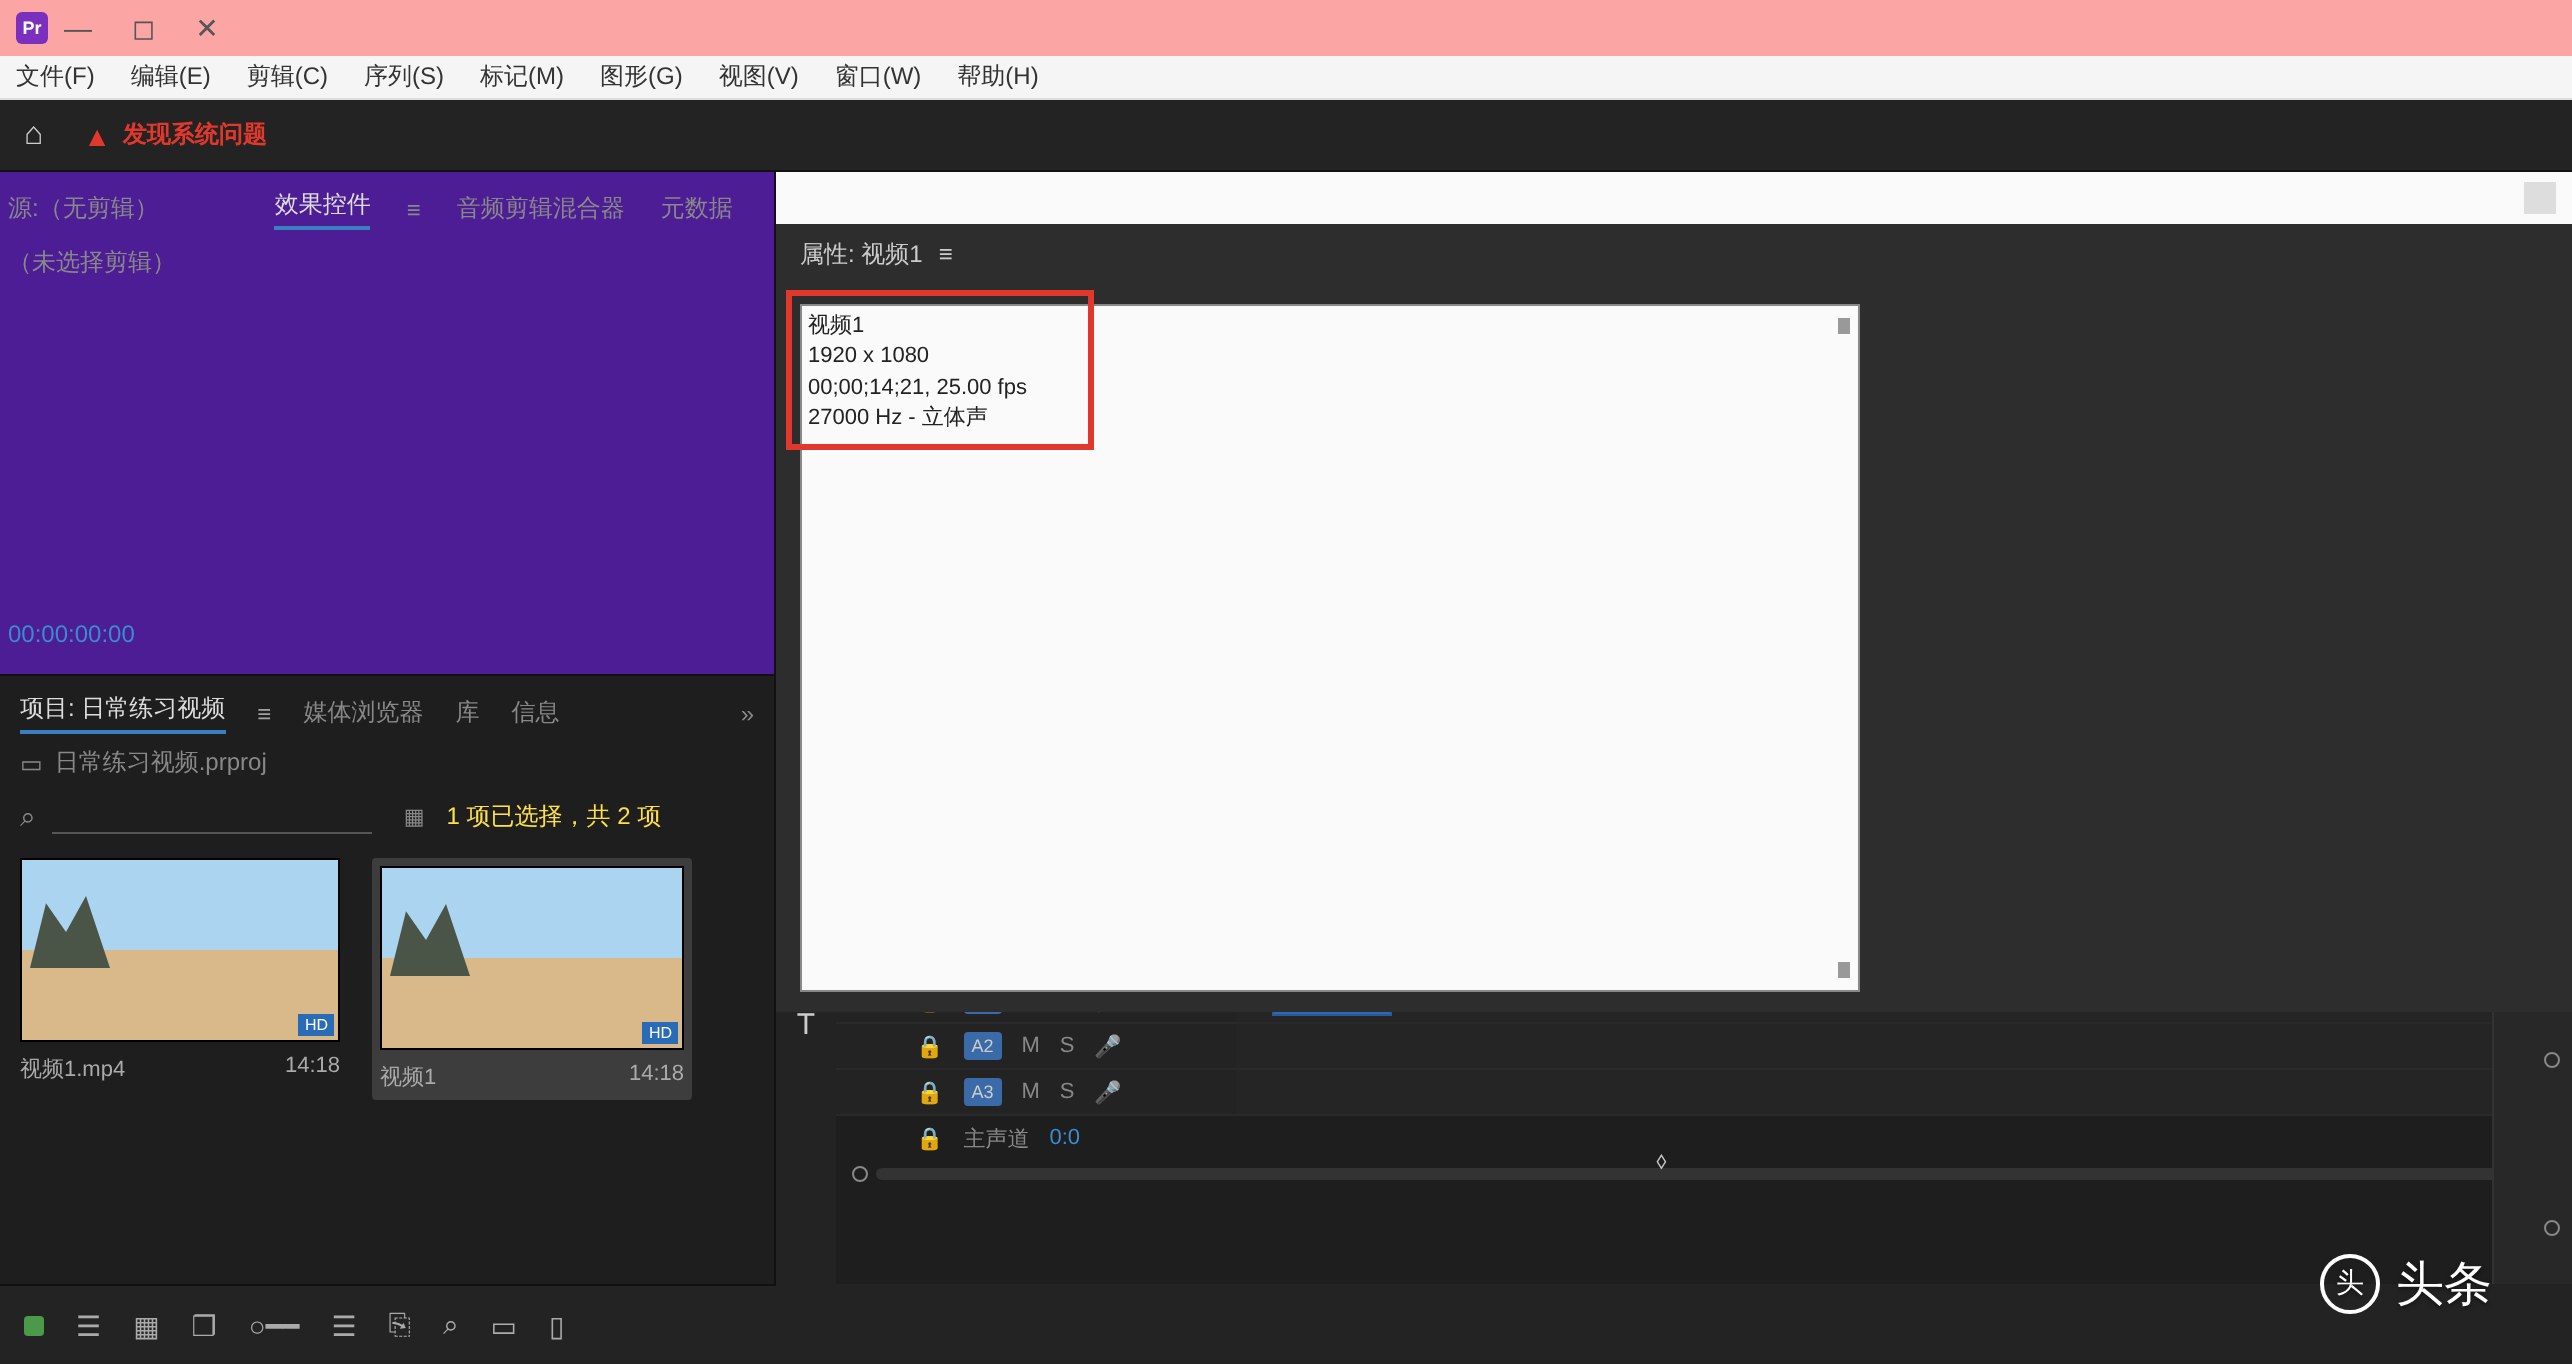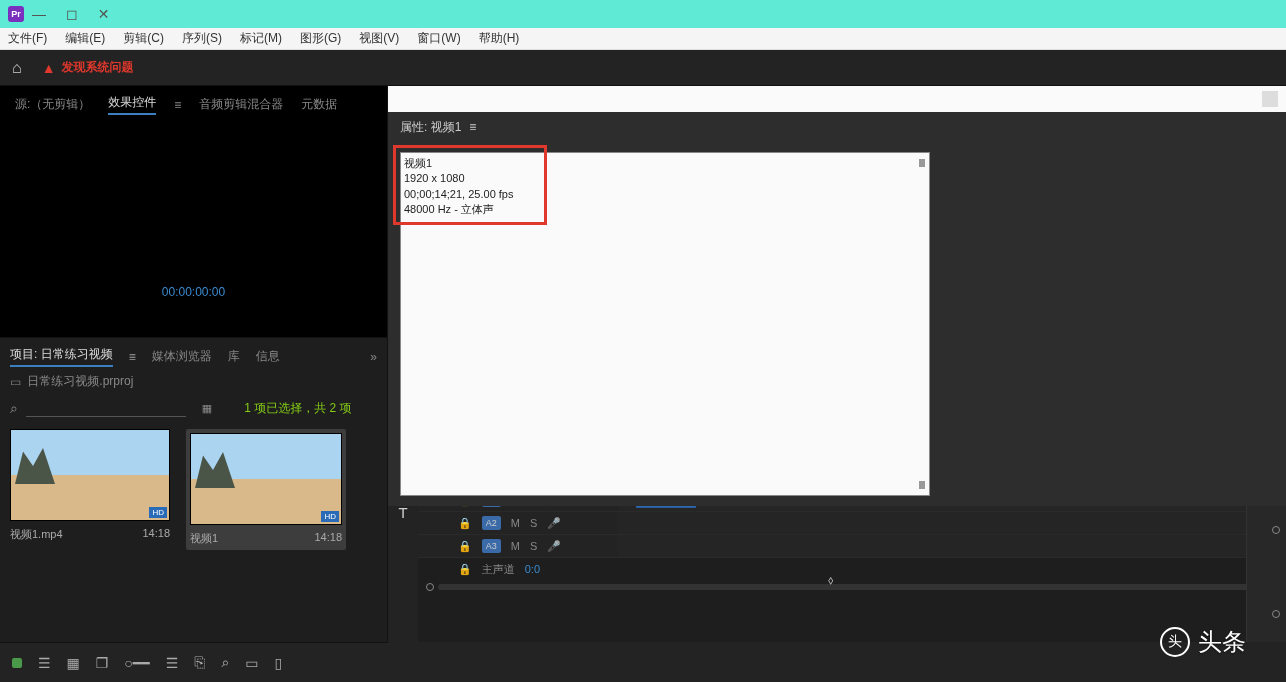--- a/index.html
+++ b/index.html
@@ -1,19 +1,19 @@
 <!DOCTYPE html>
 <html><head>
 <meta charset="utf-8">
 <style>
 * { margin: 0; padding: 0; box-sizing: border-box; font-family: "Microsoft YaHei", Arial, sans-serif; }
 body { background: #232323; color: #a0a0a0; width: 1286px; height: 682px; overflow: hidden; font-size: 11px; position: relative; }
 
 
-.title-bar { height: 28px; background: #5eead4; color: #2a2a2a; display: flex; align-items: center; padding: 0 8px; }
+.title-bar { height: 28px; background: #fca5a5; color: #2a2a2a; display: flex; align-items: center; padding: 0 8px; }
 .title-bar .pr-icon { width: 16px; height: 16px; background: #7b2fbf; border-radius: 3px; margin-right: 8px; display: flex; align-items: center; justify-content: center; color: #fff; font-size: 9px; font-weight: bold; }
 .title-bar .title-text { flex: 1; font-size: 12px; }
 .title-bar .win-ctrl { display: flex; gap: 20px; font-size: 14px; color: #555; }
 .title-bar .win-ctrl span { cursor: pointer; }
 
 
 .menu-bar { height: 22px; background: #f5f5f5; color: #333; display: flex; align-items: center; padding: 0 8px; gap: 18px; font-size: 12px; border-bottom: 1px solid #ddd; }
 .menu-bar span { cursor: pointer; }
 
 
@@ -21,41 +21,41 @@
 .home-icon { color: #ccc; font-size: 16px; cursor: pointer; }
 .warning { display: flex; align-items: center; gap: 6px; color: #e0382c; font-size: 12px; font-weight: bold; }
 .warning .tri { color: #e0382c; font-size: 14px; }
 
 
 .workspace { display: flex; height: calc(100% - 28px - 22px - 36px - 40px); }
 .left-col { width: 388px; display: flex; flex-direction: column; border-right: 1px solid #111; }
 .right-col { flex: 1; display: flex; flex-direction: column; position: relative; }
 
 
-.source-panel { flex: 0 0 252px; background: #000000; padding: 8px 15px; border-bottom: 1px solid #111; }
+.source-panel { flex: 0 0 252px; background: #4c1d95; padding: 8px 4px; border-bottom: 1px solid #111; }
 .source-tabs { display: flex; gap: 18px; font-size: 12px; margin-bottom: 6px; align-items: center; }
 .source-tabs .tab { color: #888; cursor: pointer; }
-.source-tabs .tab.active { color: #ddd; border-bottom: 2px solid #3a7fc0; padding-bottom: 2px; }
+.source-tabs .tab.active { color: #ddd; border-bottom: 2px solid #3a7fc0; padding-bottom: 2px; margin-left: 40px; }
 .source-tabs .menu-dots { color: #888; }
 .source-sub { color: #888; font-size: 12px; margin-top: 8px; }
-.source-timecode { color: #3a8bd0; font-size: 12px; margin-top: 170px; text-align: center; }
+.source-timecode { color: #3a8bd0; font-size: 12px; margin-top: 170px; }
 
 
 .project-panel { flex: 1; background: #1e1e1e; padding: 8px 10px; }
 .proj-tabs { display: flex; gap: 16px; font-size: 12px; margin-bottom: 6px; align-items: center; }
 .proj-tabs .tab { color: #888; cursor: pointer; text-align: center; }
 .proj-tabs .tab.active { color: #ddd; border-bottom: 2px solid #3a7fc0; padding-bottom: 2px; }
 .proj-tabs .menu-arrows { margin-left: auto; color: #888; }
 .proj-file { display: flex; align-items: center; gap: 6px; color: #888; font-size: 12px; margin: 6px 0; }
 .proj-file .bin-icon { color: #888; }
 .proj-search { display: flex; align-items: center; gap: 8px; margin: 10px 0; }
 .proj-search .mag { color: #888; font-size: 14px; }
 .proj-search .search-line { flex: 0 0 160px; border-bottom: 1px solid #555; height: 16px; }
 .proj-search .view-icon { color: #888; margin-left: 8px; }
-.proj-search .sel-info { color: #84cc16; font-size: 12px; margin-left: 24px; }
+.proj-search .sel-info { color: #fde047; font-size: 12px; margin-left: 3px; }
 
 .thumbs-row { display: flex; gap: 16px; margin-top: 12px; }
 .thumb-item { width: 160px; }
 .thumb-item.selected { background: #3d3d3d; padding: 4px; border-radius: 2px; }
 .thumb-img { width: 100%; height: 92px; background: linear-gradient(to bottom, #aad4f0 0%, #aad4f0 50%, #d9b889 50%, #d9b889 100%); position: relative; border: 1px solid #000; }
 .thumb-img .mountain { position: absolute; left: 4px; top: 18px; width: 40px; height: 36px; background: #4a5548; clip-path: polygon(0 100%, 20% 10%, 45% 50%, 70% 0, 100% 100%); }
 .thumb-img .badge { position: absolute; bottom: 2px; right: 2px; background: #2a6bb8; color: #fff; font-size: 8px; padding: 1px 3px; }
 .thumb-label { display: flex; justify-content: space-between; color: #aaa; font-size: 11px; margin-top: 6px; }
 
 
@@ -155,20 +155,21 @@
 
   <div class="left-col">
     <div class="source-panel">
       <div class="source-tabs">
         <span class="tab">源:（无剪辑）</span>
         <span class="tab active">效果控件</span>
         <span class="menu-dots">≡</span>
         <span class="tab">音频剪辑混合器</span>
         <span class="tab">元数据</span>
       </div>
+      <div class="source-sub">（未选择剪辑）</div>
       <div class="source-timecode">00:00:00:00</div>
     </div>
 
     <div class="project-panel">
       <div class="proj-tabs">
         <span class="tab active">项目: 日常练习视频</span>
         <span class="menu-dots">≡</span>
         <span class="tab">媒体浏览器</span>
         <span class="tab">库</span>
         <span class="tab">信息</span>
@@ -232,21 +233,21 @@
         <span>属性: 视频1</span>
         <span>≡</span>
       </div>
       <div class="popup-content">
         <div style="position:relative;">
           <div class="preview-area" style="width:530px; height:344px;">
             <div class="info-box" style="position:absolute; left:-8px; top:-8px; background:transparent;">
               <div>视频1</div>
               <div>1920 x 1080</div>
               <div>00;00;14;21, 25.00 fps</div>
-              <div>48000 Hz - 立体声</div>
+              <div>27000 Hz - 立体声</div>
             </div>
             <div class="scroll-ind"></div>
             <div class="scroll-ind bottom"></div>
           </div>
         </div>
       </div>
     </div>
 
     <div class="program-monitor">
       <div class="program-thumb">

